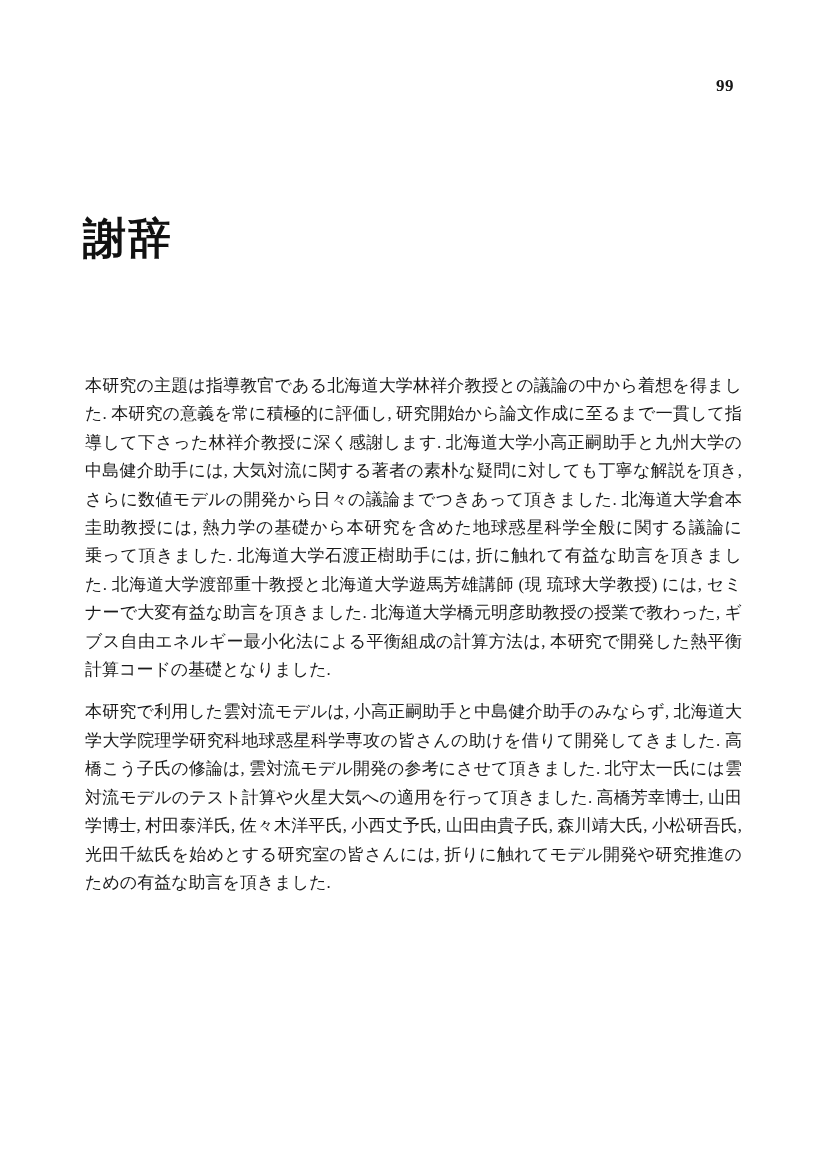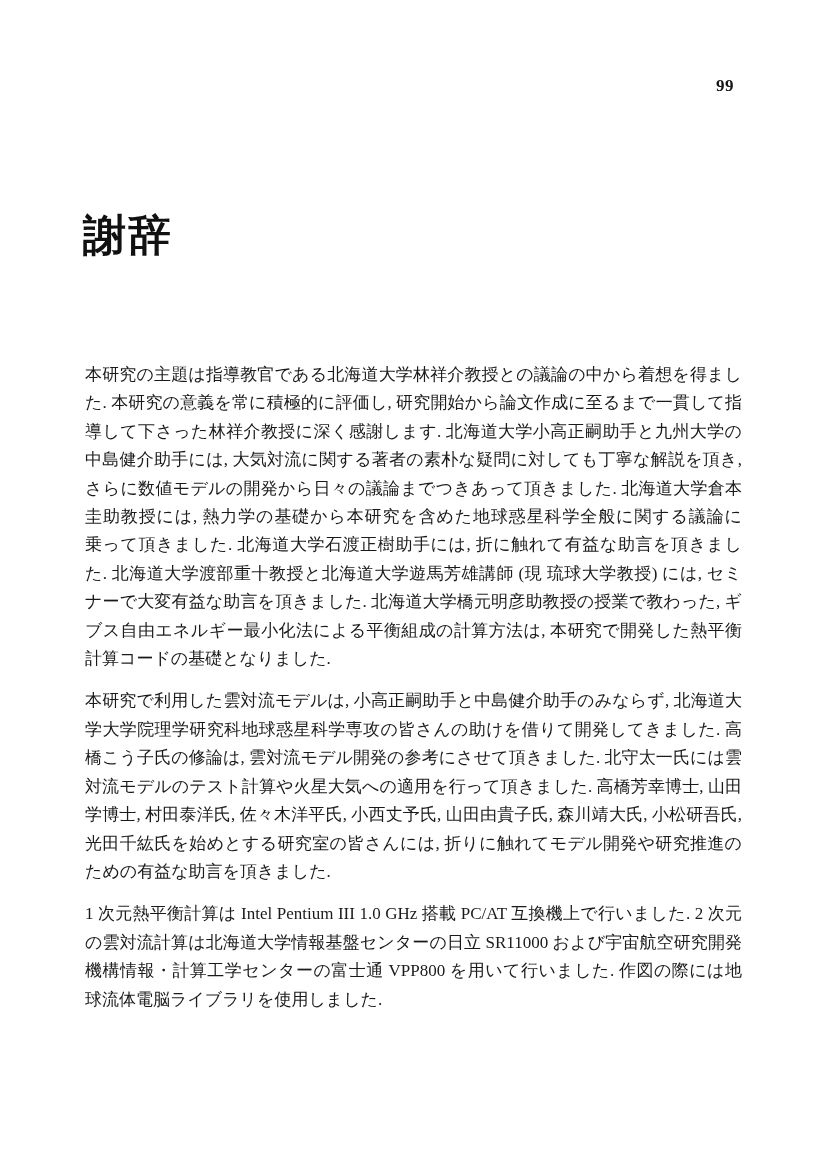--- a/index.html
+++ b/index.html
@@ -23,49 +23,48 @@
     right: 92px;
     font-size: 17px;
     font-weight: bold;
     letter-spacing: 0.5px;
   }
   .chapter-title {
     position: absolute;
     top: 215px;
     left: 83px;
     margin: 0;
-    font-family: Liberation Mono, monospace;
+    font-family: Liberation Serif, serif;
     font-weight: bold;
     font-size: 43px;
     line-height: 1.1;
     letter-spacing: 2px;
     color: #111111;
   }
   .body-text {
     position: absolute;
     top: 361px;
     left: 85px;
     width: 657px;
   }
   .body-text p {
-    margin: 0 0 14px 0;
+    margin: 11px 0 14px 0;
     font-size: 17px;
     line-height: 28.4px;
     text-align: justify;
     text-justify: inter-ideograph;
     line-break: strict;
     color: #1a1a1a;
   }
 </style>
 </head>
 <body>
 
 <div class="page">
   <div class="page-number">99</div>
 
   <h1 class="chapter-title">謝辞</h1>
 
   <div class="body-text">
     <p>本研究の主題は指導教官である北海道大学林祥介教授との議論の中から着想を得ました. 本研究の意義を常に積極的に評価し, 研究開始から論文作成に至るまで一貫して指導して下さった林祥介教授に深く感謝します. 北海道大学小高正嗣助手と九州大学の中島健介助手には, 大気対流に関する著者の素朴な疑問に対しても丁寧な解説を頂き, さらに数値モデルの開発から日々の議論までつきあって頂きました. 北海道大学倉本圭助教授には, 熱力学の基礎から本研究を含めた地球惑星科学全般に関する議論に乗って頂きました. 北海道大学石渡正樹助手には, 折に触れて有益な助言を頂きました. 北海道大学渡部重十教授と北海道大学遊馬芳雄講師 (現 琉球大学教授) には, セミナーで大変有益な助言を頂きました. 北海道大学橋元明彦助教授の授業で教わった, ギブス自由エネルギー最小化法による平衡組成の計算方法は, 本研究で開発した熱平衡計算コードの基礎となりました.</p>
     <p>本研究で利用した雲対流モデルは, 小高正嗣助手と中島健介助手のみならず, 北海道大学大学院理学研究科地球惑星科学専攻の皆さんの助けを借りて開発してきました. 高橋こう子氏の修論は, 雲対流モデル開発の参考にさせて頂きました. 北守太一氏には雲対流モデルのテスト計算や火星大気への適用を行って頂きました. 高橋芳幸博士, 山田学博士, 村田泰洋氏, 佐々木洋平氏, 小西丈予氏, 山田由貴子氏, 森川靖大氏, 小松研吾氏, 光田千紘氏を始めとする研究室の皆さんには, 折りに触れてモデル開発や研究推進のための有益な助言を頂きました.</p>
-    <p>1 次元熱平衡計算は Intel Pentium III 1.0 GHz 搭載 PC/AT 互換機上で行いました. 2 次元の雲対流計算は北海道大学情報基盤センターの日立 SR11000 および宇宙航空研究開発機構情報・計算工学センターの富士通 VPP800 を用いて行いました. 作図の際には地球流体電脳ライブラリを使用しました.</p>
   </div>
 </div>
 
 </body></html>

